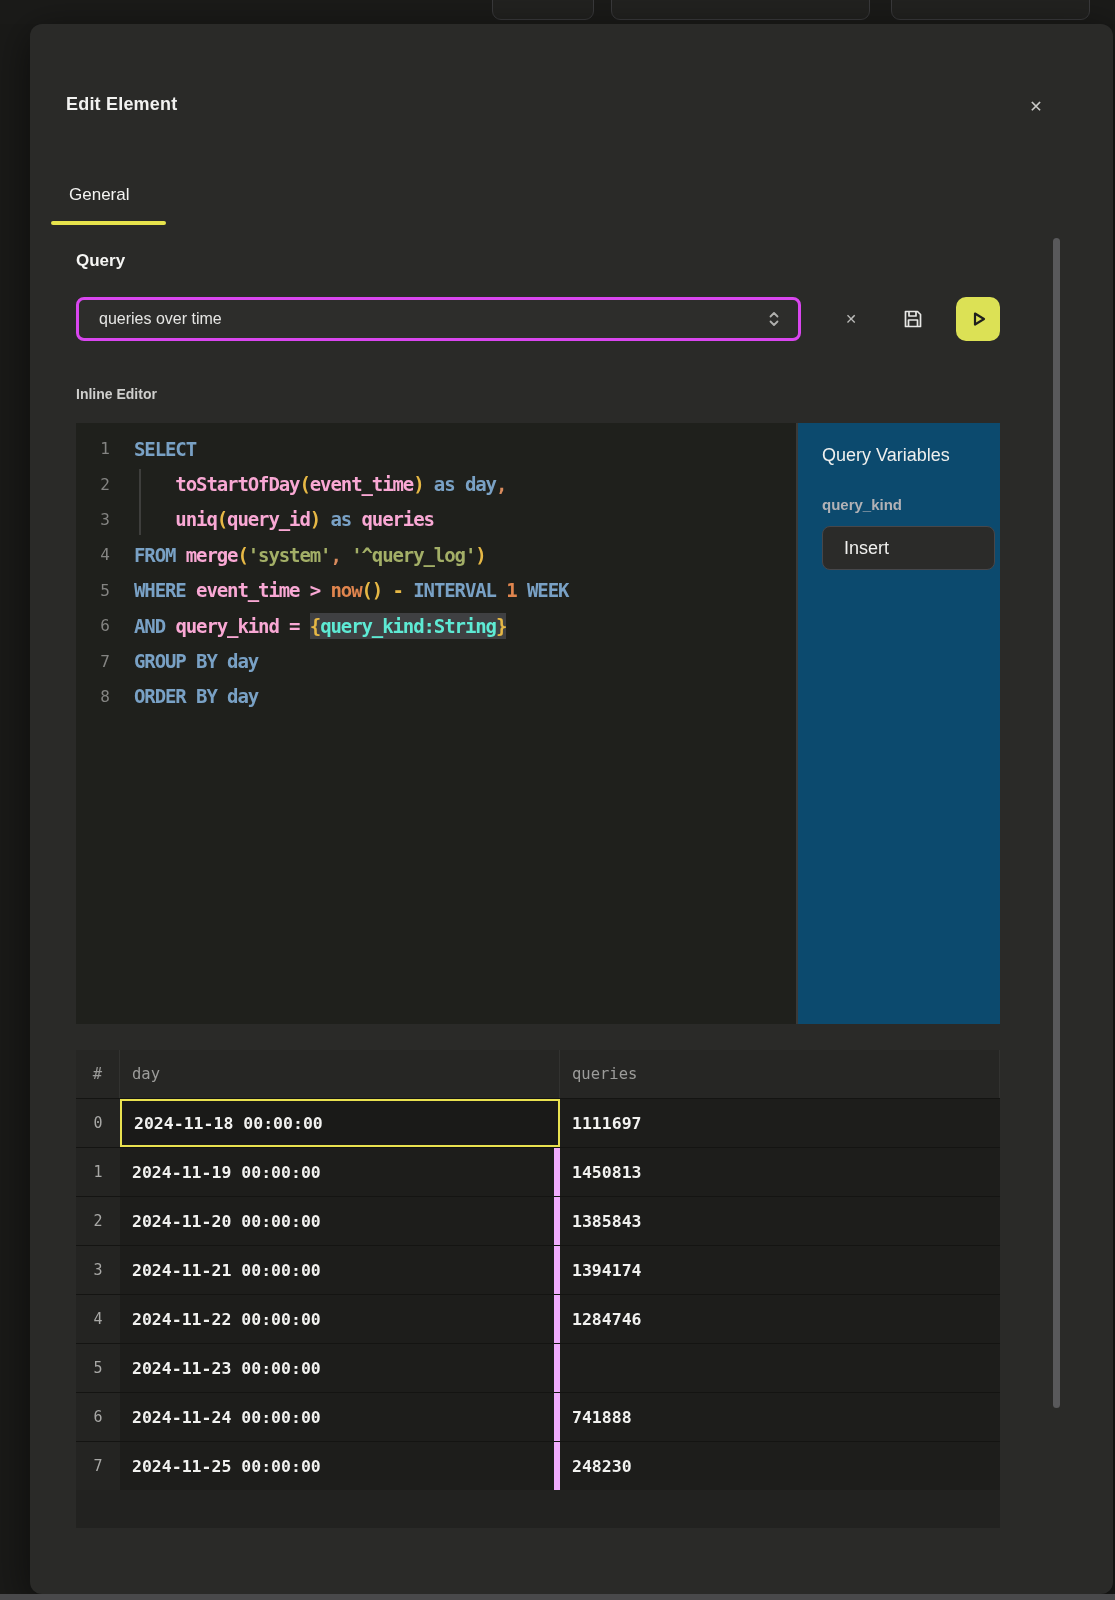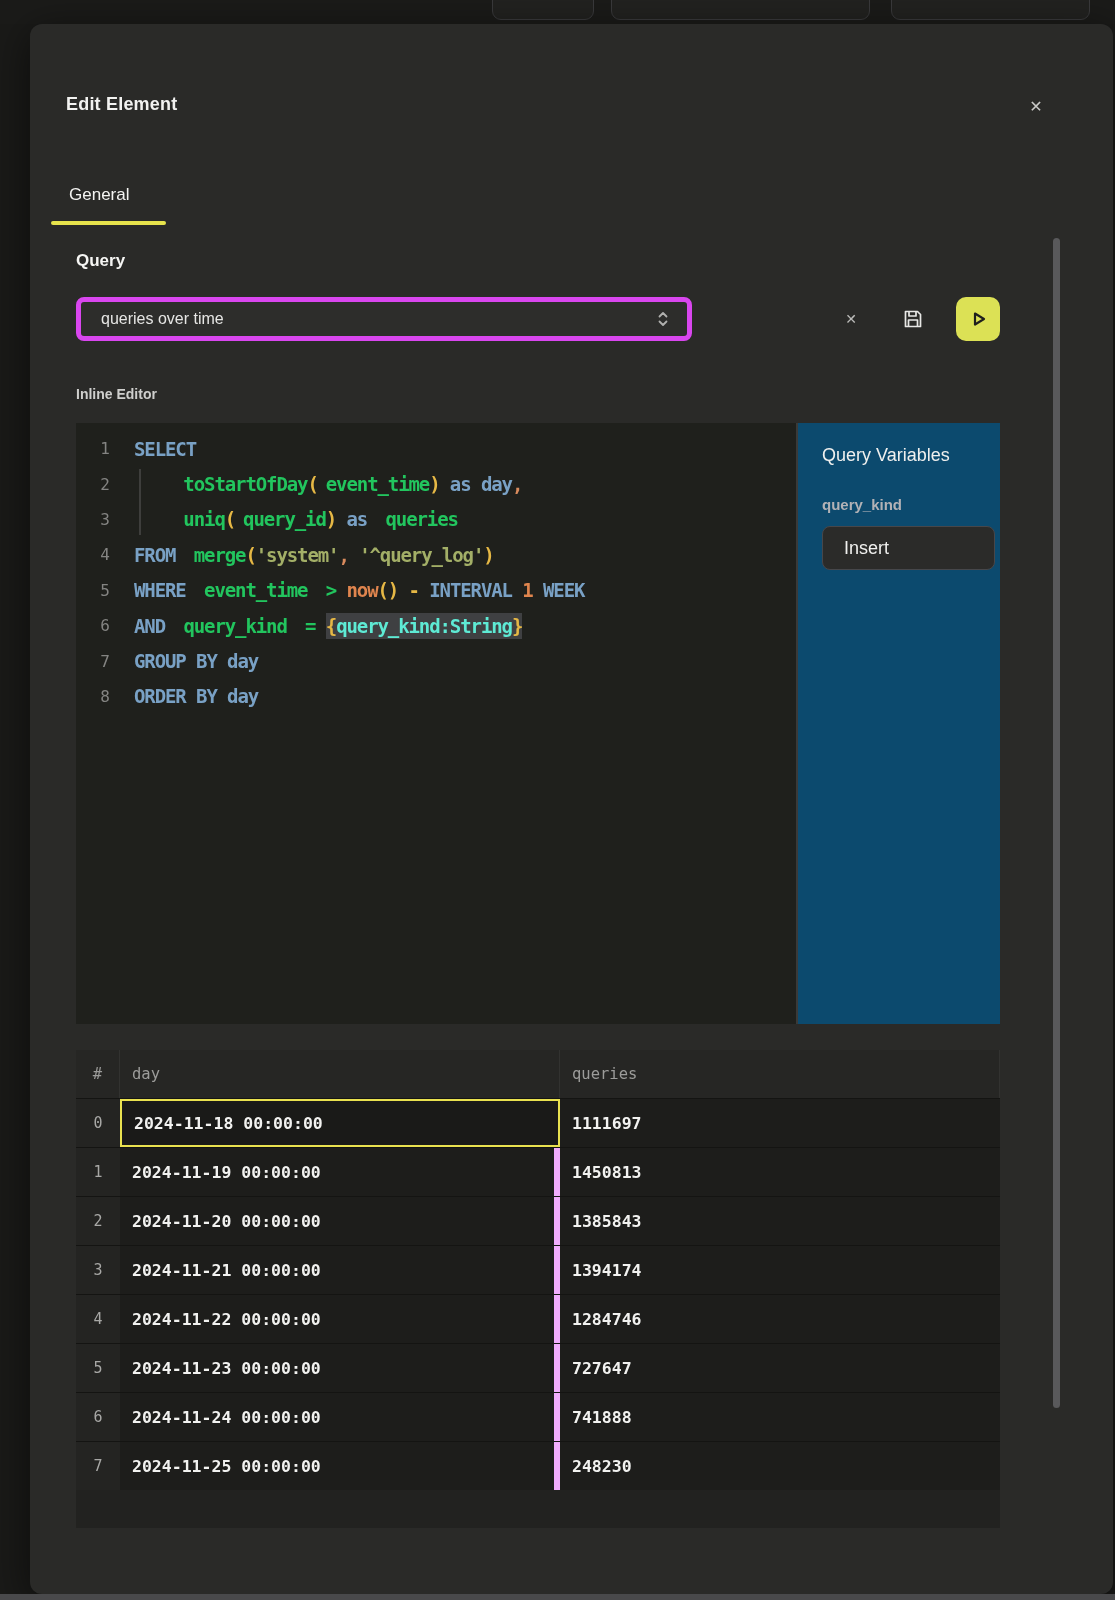--- a/index.html
+++ b/index.html
@@ -17,41 +17,41 @@
 
   .modal-title { position:absolute; left:36px; top:70px; font-size:18px; font-weight:600; color:#f2f2f0; letter-spacing:.2px; }
   .close-btn { position:absolute; left:992px; top:69px; width:28px; height:28px; background:none; border:none;
                color:#c9c9c7; font-size:16px; line-height:28px; text-align:center; cursor:pointer; }
 
   .tab { position:absolute; left:39px; top:161px; font-size:17px; color:#f4f4f2; }
   .tab-underline { position:absolute; left:21px; top:197px; width:115px; height:4px; border-radius:2px; background:#e7e34c; }
 
   .query-heading { position:absolute; left:46px; top:227px; font-size:17px; font-weight:700; color:#f5f5f3; }
 
-  .query-select { position:absolute; left:46px; top:273px; width:616px; height:44px; background:#2d2d2b;
-                  border:5px solid #d946ef; border-radius:8px; display:flex; align-items:center;
+  .query-select { position:absolute; left:46px; top:273px; width:725px; height:44px; background:#2d2d2b;
+                  border:3px solid #d946ef; border-radius:8px; display:flex; align-items:center;
                   padding:0 14px 0 20px; cursor:pointer; }
   .query-select .val { font-size:16px; color:#e6e6e4; flex:1; }
   .icon-btn { position:absolute; background:none; border:none; cursor:pointer; display:flex; align-items:center; justify-content:center; }
   .clear-btn { left:806px; top:281px; width:30px; height:28px; color:#bcbcba; font-size:14px; }
   .save-btn  { left:868px; top:280px; width:30px; height:30px; }
   .run-btn { position:absolute; left:926px; top:273px; width:44px; height:44px; background:#dce155;
              border:none; border-radius:10px; cursor:pointer; display:flex; align-items:center; justify-content:center; }
 
   .inline-label { position:absolute; left:46px; top:362px; font-size:14px; font-weight:600; color:#cfcfcd; }
 
   
   .editor { position:absolute; left:46px; top:399px; width:924px; height:601px; display:flex; }
   .code-area { position:relative; width:720px; height:100%; background:#1f201c; padding-top:8px; cursor:text; }
   .indent-guide { position:absolute; left:63px; top:46px; width:2px; height:66px; background:#3e3e3c; }
   .cl { display:flex; align-items:center; height:35.4px; }
   .ln { flex:none; width:34px; text-align:right; margin-right:24px; color:#848482;
         font-family:"DejaVu Sans Mono", monospace; font-size:16px; }
   .code { white-space:pre; font-family:"DejaVu Sans Mono", monospace; font-size:19px; font-weight:700; letter-spacing:-1.1px; }
-  .tk-kw { color:#79a1c5; } .tk-id { color:#22c55e;margin-left:8px; } .tk-p { color:#e6b845; }
+  .tk-kw { color:#79a1c5; } .tk-id { color:#f9a8d4; } .tk-p { color:#e6b845; }
   .tk-s { color:#a3af67; font-weight:600; } .tk-n { color:#e0854e; } .tk-o { color:#d98b5d; }
   .tk-sp { color:#edeee9; }
   .tk-pb { color:#e6b845; background:#3f4042; padding:2px 0; }
   .tk-ib { color:#5eead4; background:#3f4042; padding:2px 0; }
 
   .vars-panel { position:relative; flex:1; background:#0c4a6e; border-left:2px solid #3a3a38; padding:22px 0 0 24px; }
   .vars-title { font-size:18px; color:#f0f0ee; margin-bottom:30px; }
   .var-name { font-size:15px; font-weight:600; color:#b2b2b6; margin-bottom:13px; }
   .insert-btn { width:173px; height:44px; background:#2b2b29; border:1px solid #47474a; border-radius:8px;
                 color:#f0f0ee; font-size:18px; text-align:left; padding-left:21px; cursor:pointer;
@@ -208,21 +208,20 @@
             <div class="c-q">1394174</div>
           </div>
           <div class="trow">
             <div class="c-idx">4</div>
             <div class="c-day">2024-11-22 00:00:00</div>
             <div class="c-q">1284746</div>
           </div>
           <div class="trow">
             <div class="c-idx">5</div>
             <div class="c-day">2024-11-23 00:00:00</div>
-            <div class="c-q">727647</div>
           </div>
           <div class="trow">
             <div class="c-idx">6</div>
             <div class="c-day">2024-11-24 00:00:00</div>
             <div class="c-q">741888</div>
           </div>
           <div class="trow">
             <div class="c-idx">7</div>
             <div class="c-day">2024-11-25 00:00:00</div>
             <div class="c-q">248230</div>

